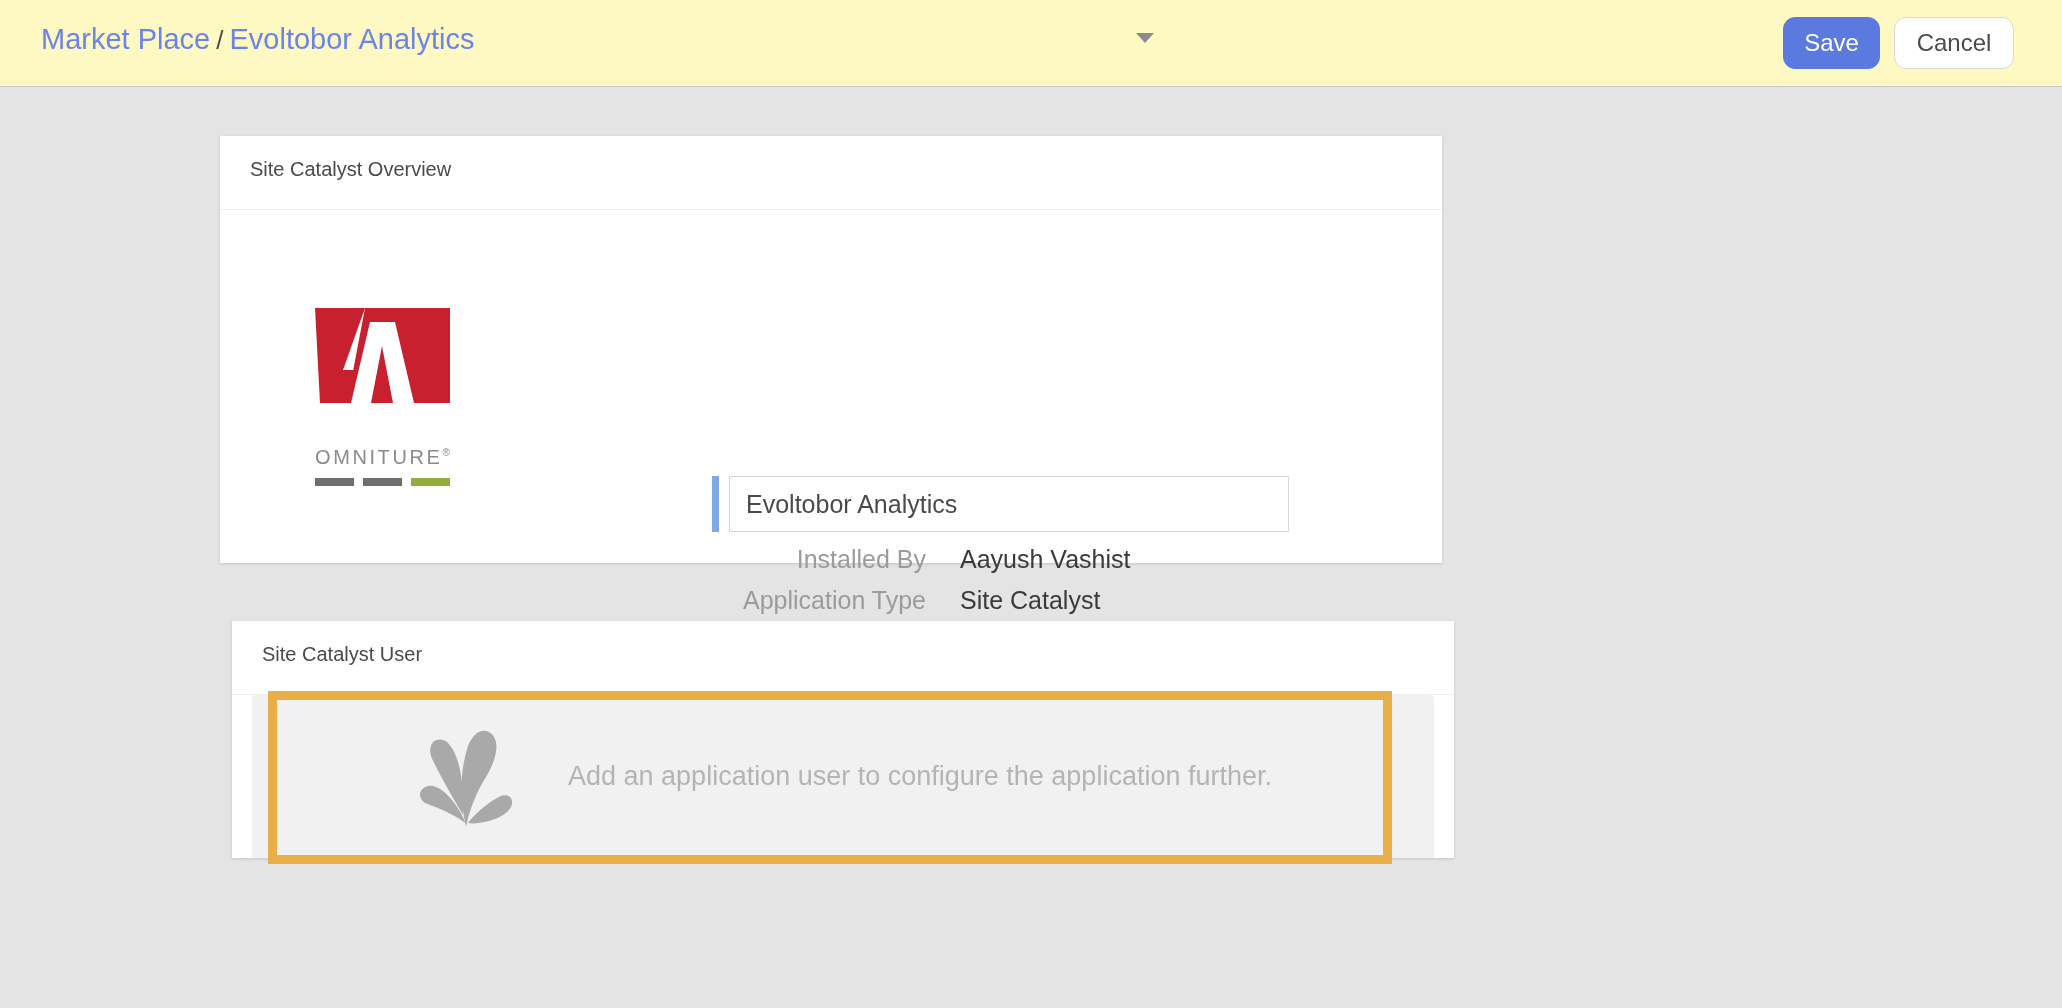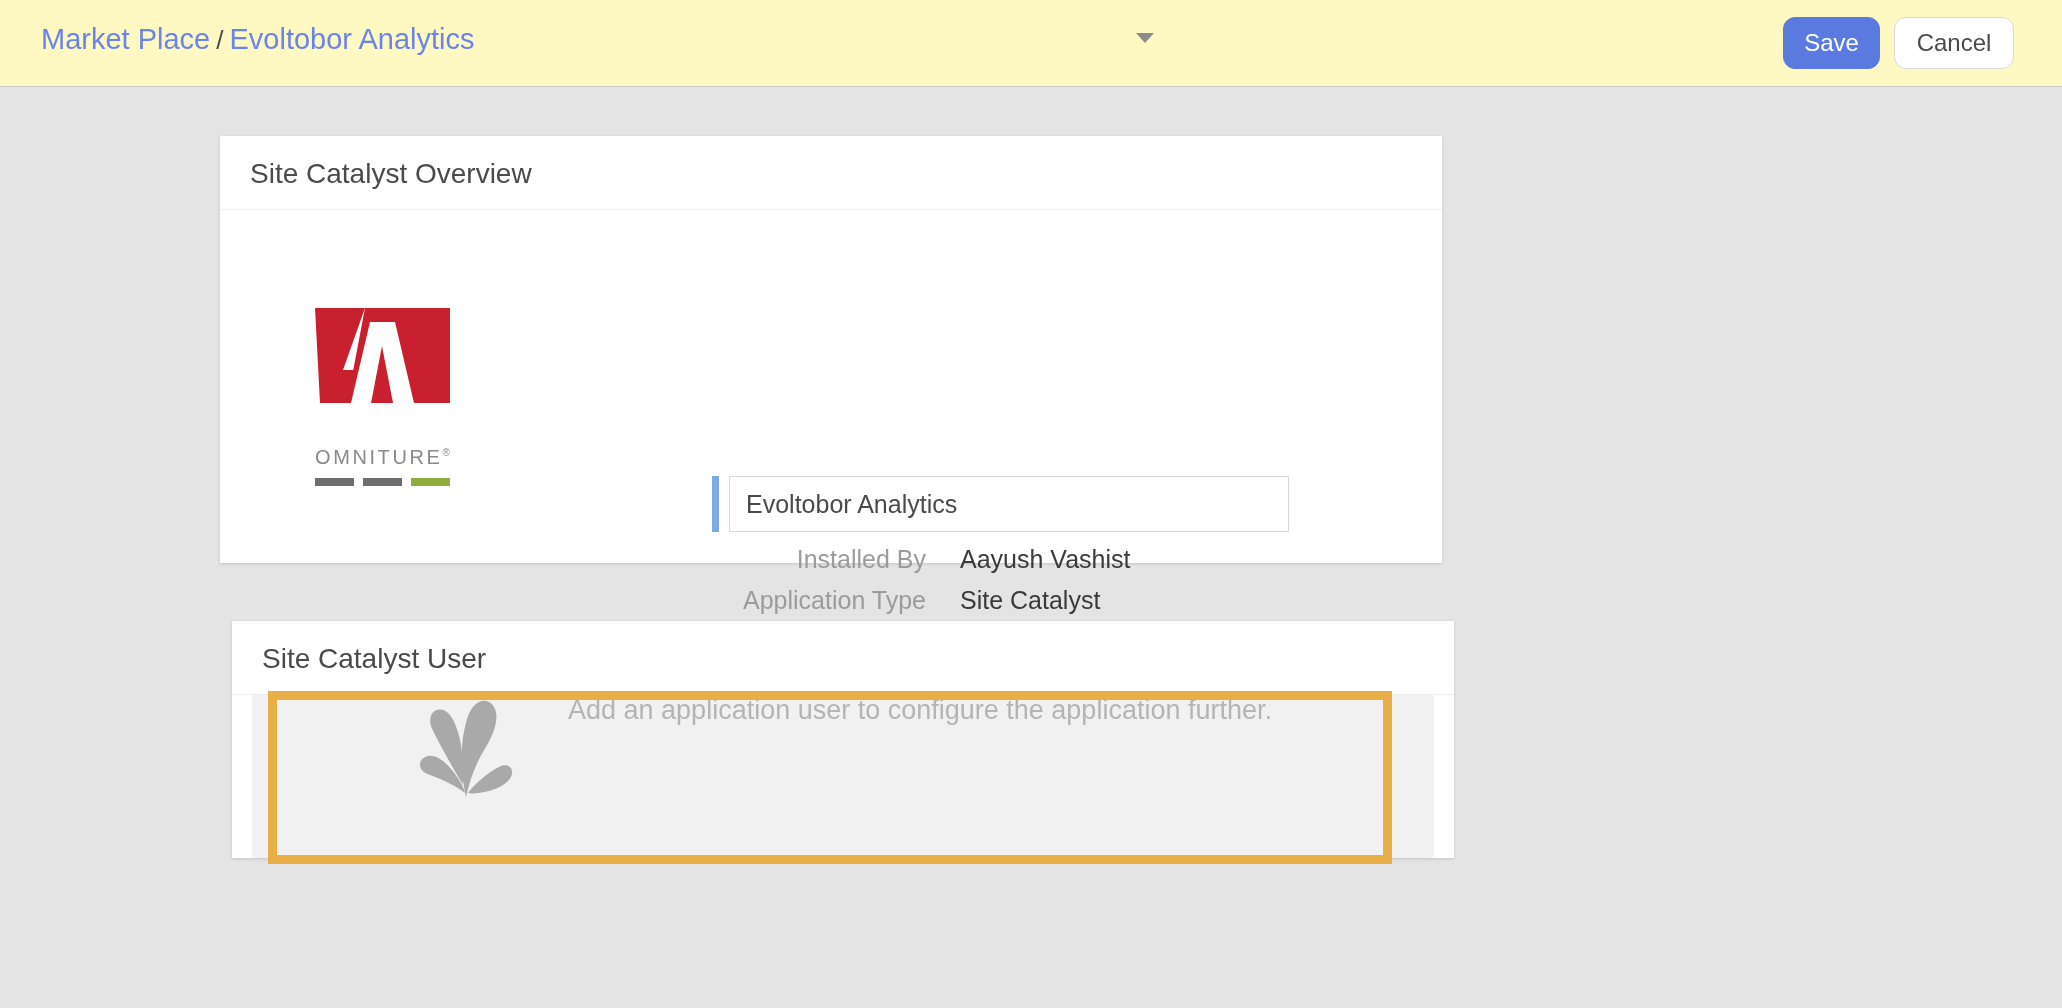--- a/index.html
+++ b/index.html
@@ -116,21 +116,21 @@
   }
   .card-header {
     position: relative;
     height: 74px;
     border-bottom: 1px solid #eeeeee;
   }
   .card-title {
     position: absolute;
     left: 30px;
     top: 22px;
-    font-size: 28px;
+    font-size: 20px;
     color: #4a4a4a;
   }
 
   
   .overview-body {
     position: relative;
     height: 352px;
   }
 
   .logo-wrap {
@@ -246,20 +246,21 @@
     background: transparent;
     pointer-events: none;
   }
 
   .empty-inner {
     position: absolute;
     left: 0; top: 0;
     width: 1182px;
     height: 163px;
     display: flex;
+    align-items: center;
     justify-content: center;
     gap: 50px;
   }
   .sprout-icon { width: 104px; height: 104px; display: block; }
   .empty-text {
     font-size: 27px;
     color: #b4b4b4;
     white-space: nowrap;
   }
 </style>

